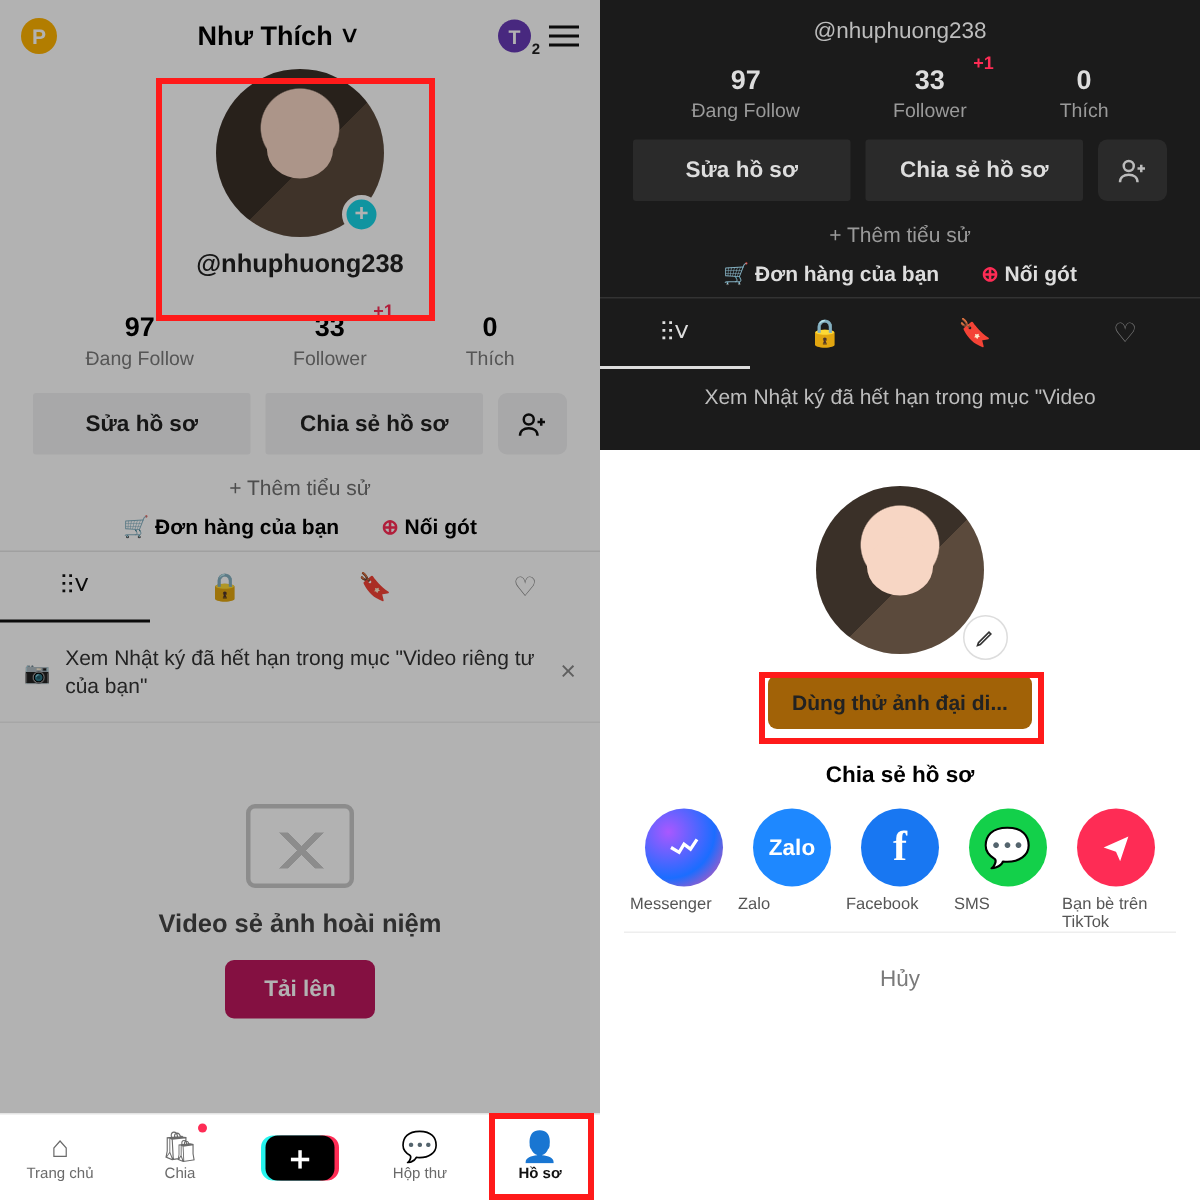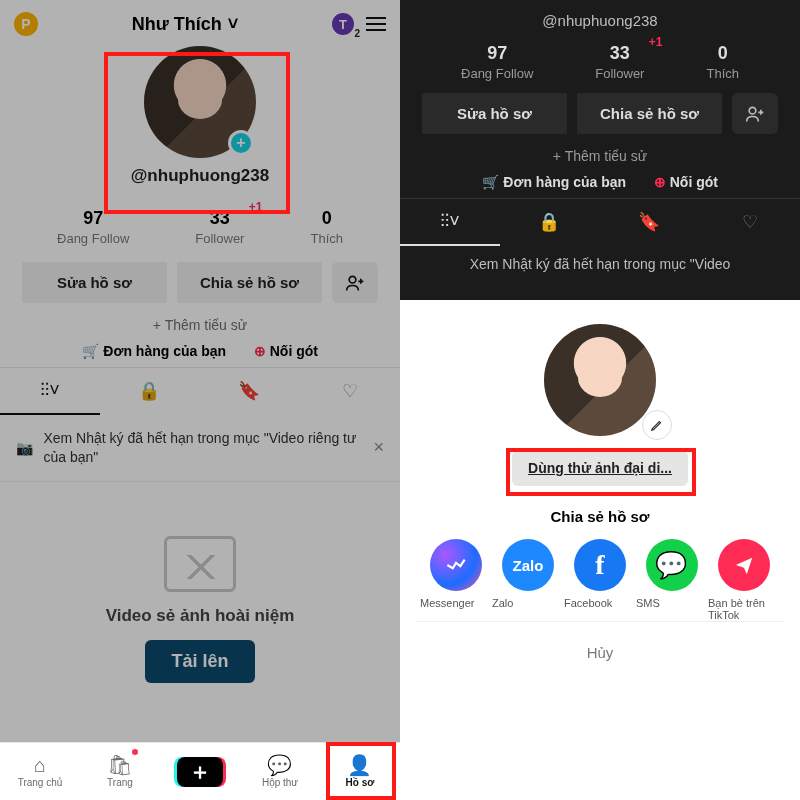--- a/index.html
+++ b/index.html
@@ -44,21 +44,21 @@
   .tabcell { flex:1; text-align:center; padding:12px 0; color:#8a8a8a; font-size:18px; }
   .tabcell.active { border-bottom:2px solid #111; color:#111; }
 
   .notice { display:flex; align-items:center; gap:10px; padding:14px 16px; border-bottom:1px solid #eee; font-size:14px; color:#333; }
   .notice .x { margin-left:auto; color:#888; font-size:18px; }
 
   .empty { text-align:center; padding:54px 20px 20px; color:#8a8a8a; }
   .empty .imgph { width:72px; height:56px; border:3px solid #c9c9c9; border-radius:6px; margin:0 auto 14px; position:relative; }
   .empty .imgph::before { content:""; position:absolute; left:10px; bottom:10px; width:48px; height:24px; background:linear-gradient(45deg, transparent 46%, #c9c9c9 46% 54%, transparent 54%), linear-gradient(-45deg, transparent 46%, #c9c9c9 46% 54%, transparent 54%); }
   .empty h3 { color:#444; font-size:17px; font-weight:700; margin-bottom:14px; }
-  .uploadbtn { background:#0c4a6e; color:#fff; border:none; border-radius:6px; padding:11px 26px; font-size:18px; font-weight:600; }
+  .uploadbtn { background:#be185d; color:#fff; border:none; border-radius:6px; padding:11px 26px; font-size:15px; font-weight:600; }
 
   .bottomnav { position:absolute; bottom:0; left:0; right:0; height:58px; border-top:1px solid #e4e4e4; display:flex; background:#fff; z-index:10; }
   .navitem { flex:1; display:flex; flex-direction:column; align-items:center; justify-content:center; font-size:10px; color:#6a6a6a; gap:2px; position:relative; }
   .navitem.active { color:#111; font-weight:700; }
   .navicon { font-size:20px; line-height:1; }
   .navitem .dot { position:absolute; top:6px; right:22px; width:6px; height:6px; background:#fe2c55; border-radius:50%; }
   .plusnav { width:46px; height:30px; background:#000; border-radius:8px; color:#fff; font-size:22px; display:flex; align-items:center; justify-content:center; font-weight:700; box-shadow:-3px 0 0 #25f4ee, 3px 0 0 #fe2c55; }
 
   
   .callout { position:absolute; border:4px solid #ff1a1a; z-index:20; pointer-events:none; }
@@ -73,21 +73,21 @@
   .r-top .addbio { color:#9a9a9a; }
   .r-top .inlineactions { color:#ddd; }
   .r-top .tabrow { border-top:1px solid #333; }
   .r-top .tabcell { color:#777; }
   .r-top .tabcell.active { border-bottom:2px solid #ddd; color:#ddd; }
   .r-top .glimpse { text-align:center; font-size:14px; color:#bdbdbd; padding:10px 0 0; }
 
   .sheet { position:absolute; left:0; right:0; bottom:0; top:300px; background:#fff; border-radius:18px 18px 0 0; padding:20px 16px 0; z-index:3; }
   .sheet .avatar-ring { width:112px; height:112px; }
   .editfab { position:absolute; width:30px; height:30px; border-radius:50%; background:#fff; border:1px solid #ddd; display:flex; align-items:center; justify-content:center; right:128px; top:110px; font-size:15px; }
-  .trybtn { display:block; margin:14px auto 4px; background:#e5e5e5; border:none; border-radius:6px; padding:10px 16px; font-size:14px; font-weight:600; color:#222;text-decoration:underline; }
+  .trybtn { display:block; margin:14px auto 4px; background:#a16207; border:none; border-radius:6px; padding:10px 16px; font-size:14px; font-weight:600; color:#222; }
   .sheet h4 { text-align:center; font-size:15px; font-weight:600; margin:22px 0 14px; }
   .sharegrid { display:flex; justify-content:space-around; padding:0 4px; }
   .shareitem { text-align:left; width:72px; font-size:11px; color:#555; }
   .sharecircle { width:52px; height:52px; border-radius:50%; margin:0 auto 6px; display:flex; align-items:center; justify-content:center; color:#fff; font-weight:700; font-size:15px; }
   .c-mess { background:radial-gradient(circle at 30% 30%, #a958ff, #1b6dff 60%, #ff4fa0 100%); }
   .c-zalo { background:#1e88ff; }
   .c-fb { background:#1877f2; font-size:28px; font-family:Georgia,serif; }
   .c-sms { background:#13d04a; font-size:26px; }
   .c-tt { background:#fe2c55; font-size:22px; }
   .cancel { text-align:center; padding:22px 0 16px; font-size:15px; color:#7a7a7a; border-top:1px solid #eee; }
@@ -182,21 +182,21 @@
     </div>
 
     <div class="bottomnav">
       <div class="navitem">
           <span class="navicon">⌂</span>
           <span>Trang chủ</span>
         </div>
       <div class="navitem">
           <span class="dot"></span>
           <span class="navicon">🛍</span>
-          <span>Trang</span>
+          <span>Chia</span>
         </div>
       <div class="navitem">
           <div class="plusnav">＋</div>
         </div>
       <div class="navitem">
           <span class="navicon">💬</span>
           <span>Hộp thư</span>
         </div>
       <div class="navitem active">
           <span class="navicon">👤</span>

